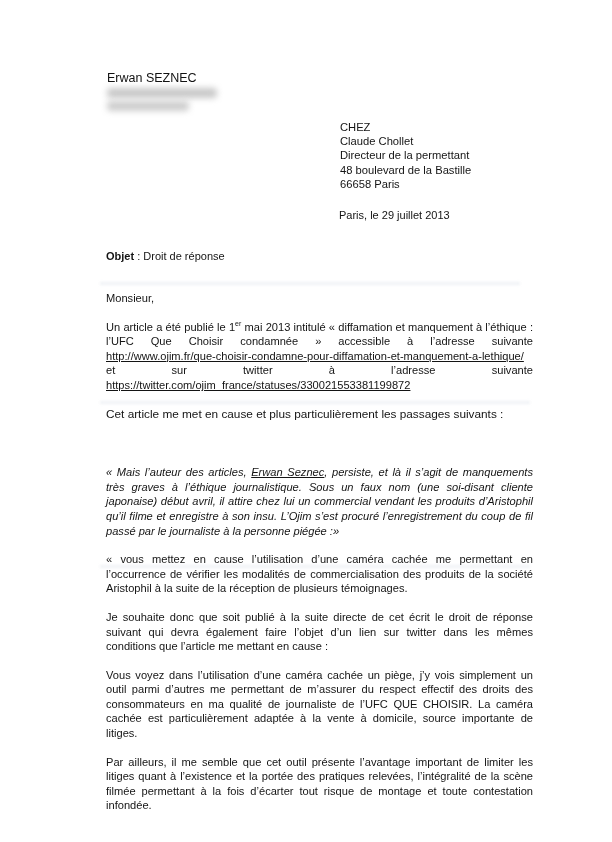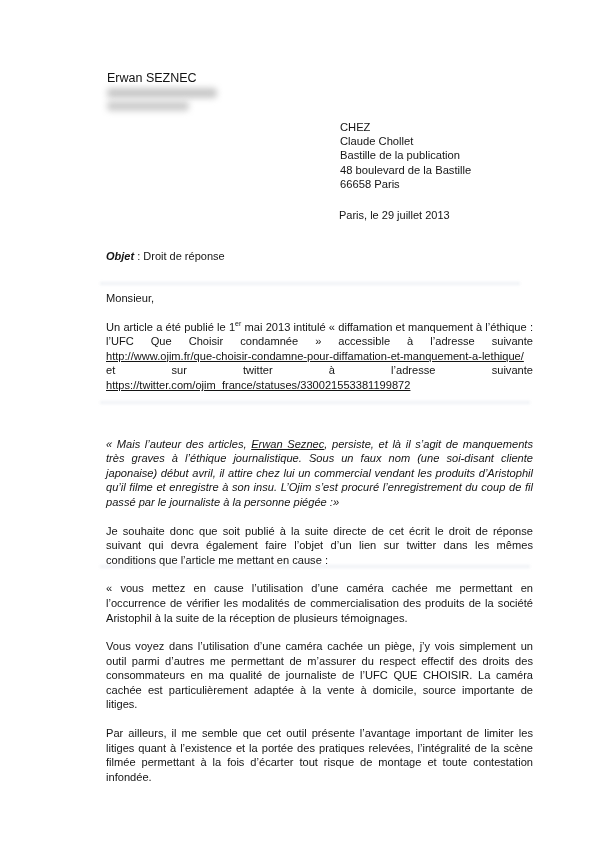--- a/index.html
+++ b/index.html
@@ -5,21 +5,21 @@
   html, body { margin: 0; padding: 0; background: #ffffff; }
   body { width: 612px; height: 842px; position: relative; overflow: hidden; font-family: "Liberation Sans", sans-serif; color: #111; }
   .sender-name { position: absolute; left: 107px; top: 71px; font-size: 12.5px; font-family: "Liberation Sans", sans-serif; color: #111; }
   .sender-blur { position: absolute; left: 105px; top: 86px; width: 118px; height: 30px; }
   .sender-blur .b1 { position: absolute; left: 2px; top: 2px; width: 110px; height: 10px; background: #c8c8c8; filter: blur(3px); border-radius: 4px; }
   .sender-blur .b2 { position: absolute; left: 2px; top: 15px; width: 82px; height: 10px; background: #cdcdcd; filter: blur(3px); border-radius: 4px; }
   .recipient { position: absolute; left: 340px; top: 120px; font-family: "Liberation Sans", sans-serif; font-size: 11.2px; line-height: 14.2px; color: #141414; }
   .doc { font-family: "Liberation Sans", sans-serif; font-size: 11px; color: #141414; }
   .date { position: absolute; left: 339px; top: 209px; }
   .objet { position: absolute; left: 106px; top: 250px; }
-  .objet b { font-weight: bold; font-style: italic; }
+  .objet b { font-weight: bold; }
   .body { position: absolute; left: 106px; top: 291px; width: 427px; line-height: 14.6px; font-size: 11.1px; }
   .body p { margin: 0 0 14px 0; text-align: justify; }
   .body p.salutation { margin-bottom: 14px; }
   .body p.lead { font-size: 11.8px; margin-bottom: 13px; }
   .body p.quote { font-style: italic; margin-top: 44px; }
   .body a { color: #141414; text-decoration: underline; }
   .body u { text-decoration: underline; }
   .body sup { font-size: 7px; vertical-align: super; line-height: 0; }
   .scan-streak { position: absolute; height: 3px; background: #e8ecf2; filter: blur(1.5px); opacity: .7; }
 </style>
@@ -30,21 +30,21 @@
 
   <div class="sender-name">Erwan SEZNEC</div>
   <div class="sender-blur">
     <div class="b1"></div>
     <div class="b2"></div>
   </div>
 
   <div class="recipient">
     <div>CHEZ</div>
     <div>Claude Chollet</div>
-    <div>Bastille de la publication</div>
+    <div>Directeur de la permettant</div>
     <div>48 boulevard de la Bastille</div>
     <div>66658 Paris</div>
   </div>
 
   <div class="doc date">Paris, le 29 juillet 2013</div>
 
   <div class="doc objet">
     <b>Objet</b><span> : </span><span>Droit de réponse</span>
   </div>
 
@@ -52,28 +52,29 @@
   <div class="scan-streak" style="left:100px; top:401px; width:430px;"></div>
   <div class="scan-streak" style="left:100px; top:565px; width:430px;"></div>
 
   <div class="doc body">
     <p class="salutation">Monsieur,</p>
 
     <p>
       <span>Un article a été publié le 1</span><sup>er</sup><span> mai 2013 intitulé « diffamation et manquement à l’éthique : l’UFC Que Choisir condamnée » accessible à l’adresse suivante </span><a>http://www.ojim.fr/que-choisir-condamne-pour-diffamation-et-manquement-a-lethique/</a><span> et sur twitter à l’adresse suivante </span><a>https://twitter.com/ojim_france/statuses/330021553381199872</a>
     </p>
 
+    <p class="lead">Cet article me met en cause et plus particulièrement les passages suivants :</p>
 
     <p class="quote">
       <span>« Mais l’auteur des articles, </span><u>Erwan Seznec</u><span>, persiste, et là il s’agit de manquements très graves à l’éthique journalistique. Sous un faux nom (une soi-disant cliente japonaise) début avril, il attire chez lui un commercial vendant les produits d’Aristophil qu’il filme et enregistre à son insu. L’Ojim s’est procuré l’enregistrement du coup de fil passé par le journaliste à la personne piégée :»</span>
     </p>
 
 
+    <p>« vous mettez en cause l’utilisation d’une caméra cachée me permettant en l’occurrence de vérifier les modalités de commercialisation des produits de la société Aristophil à la suite de la réception de plusieurs témoignages.</p>
+
     <p>Je souhaite donc que soit publié à la suite directe de cet écrit le droit de réponse suivant qui devra également faire l’objet d’un lien sur twitter dans les mêmes conditions que l’article me mettant en cause :</p>
-
-    <p>« vous mettez en cause l’utilisation d’une caméra cachée me permettant en l’occurrence de vérifier les modalités de commercialisation des produits de la société Aristophil à la suite de la réception de plusieurs témoignages.</p>
 
     <p>Vous voyez dans l’utilisation d’une caméra cachée un piège, j’y vois simplement un outil parmi d’autres me permettant de m’assurer du  respect effectif des droits des consommateurs en ma qualité de journaliste de l’UFC QUE CHOISIR. La caméra cachée est particulièrement adaptée à la vente à domicile, source importante de litiges.</p>
 
     <p>Par ailleurs, il me semble que cet outil présente l’avantage important de limiter les litiges quant à l’existence et la portée des pratiques relevées, l’intégralité de la scène filmée permettant à la fois d’écarter tout risque de montage et toute contestation infondée.</p>
   </div>
 
 </div>
 
 </body></html>

